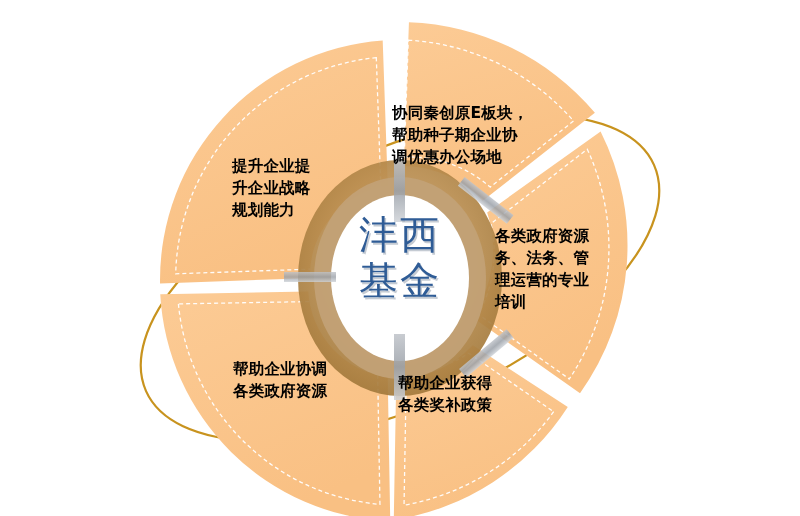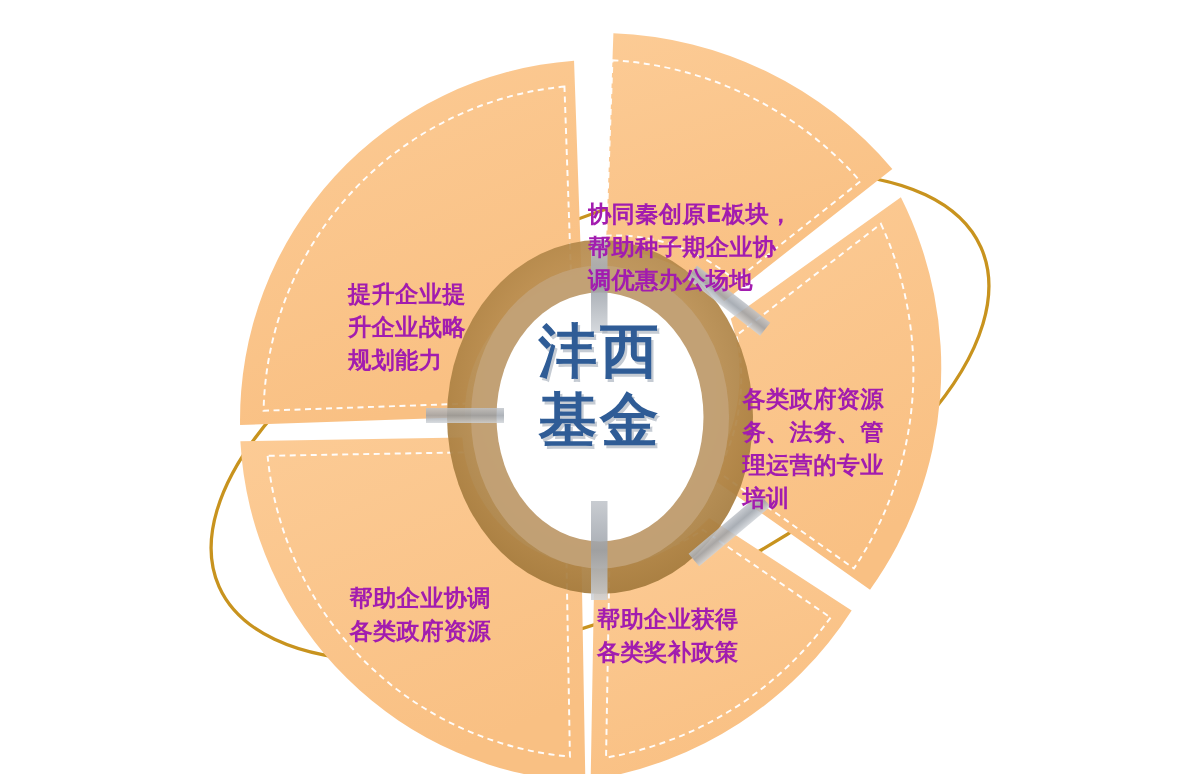--- a/index.html
+++ b/index.html
@@ -21,37 +21,36 @@
   }
   svg.canvas {
     position: absolute;
     left: 0;
     top: 0;
     width: 800px;
     height: 516px;
   }
   .seg-label {
     position: absolute;
-    color: #a21caf;
+    color: #000000;
     font-weight: bold;
     font-size: 15.5px;
     line-height: 1.42;
     letter-spacing: 0.2px;
     white-space: pre-line;
     font-family: "DejaVu Sans", "Liberation Sans", sans-serif;
-    margin-top: 30px;
   }
   .center-label {
     position: absolute;
     left: 318px;
     top: 212px;
     width: 164px;
     text-align: center;
     color: #2F5C96;
-    font-weight: bold;
+    font-weight: normal;
     font-size: 39px;
     line-height: 1.18;
     letter-spacing: 2px;
     white-space: pre-line;
     text-shadow: 1.5px 2px 0 rgba(150,160,175,0.55);
     font-family: "DejaVu Sans", "Liberation Sans", sans-serif;
   }
 </style>
 </head>
 <body>

